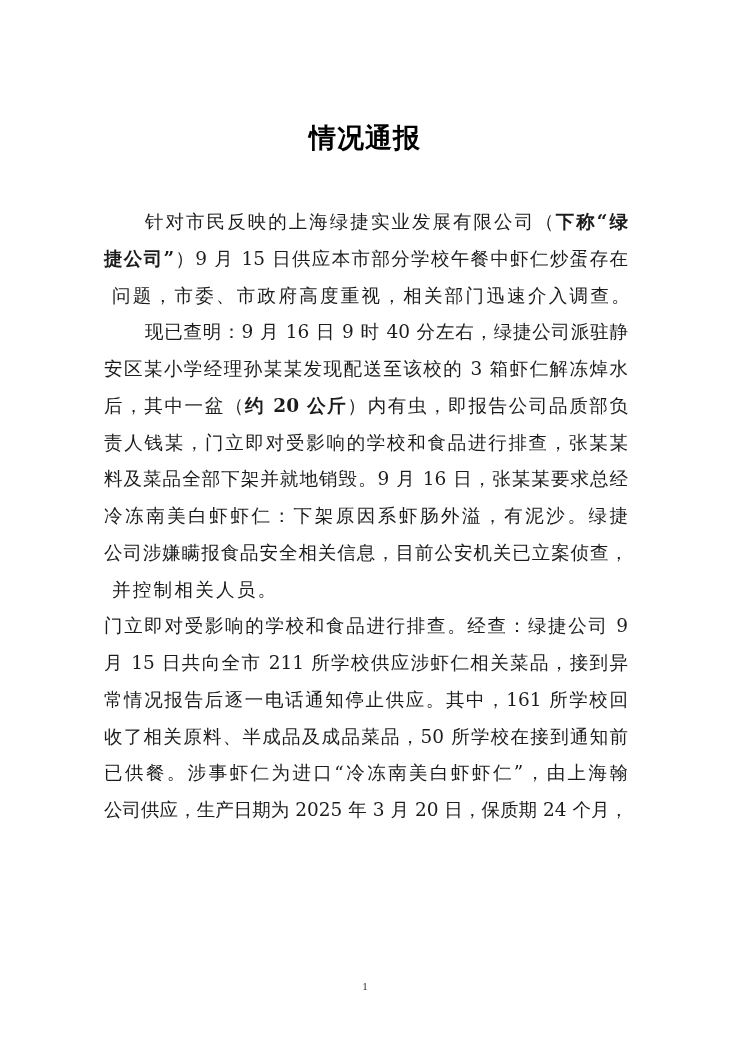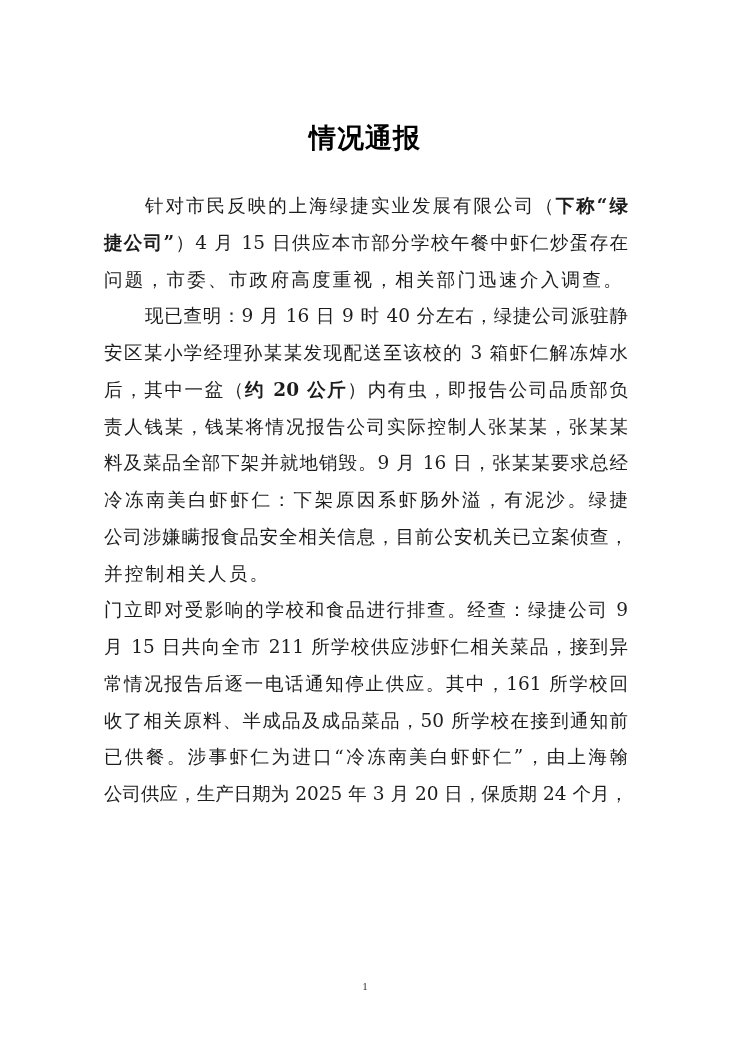--- a/index.html
+++ b/index.html
@@ -29,37 +29,38 @@
       text-align: center;
       font-family: "DejaVu Sans", "Liberation Sans", sans-serif;
       font-weight: bold;
       font-size: 27px;
       letter-spacing: 1px;
       color: #000;
       line-height: 40px;
     }
     .body-text {
       position: absolute;
-      top: 188px;
+      top: 204px;
       left: 104px;
       width: 524px;
     }
     .line {
       display: block;
       height: 36.75px;
       line-height: 36.75px;
       font-size: 18.5px;
       white-space: nowrap;
       text-align: justify;
       text-align-last: justify;
       color: #1c1c1c;
     }
     .line.last {
       text-align-last: left;
       letter-spacing: 2.3px;
+      margin-left: 8px;
     }
     .line.indent {
       padding-left: 41px;
     }
     .bold {
       font-weight: bold;
     }
     .page-number {
       position: absolute;
       top: 980px;
@@ -73,28 +74,28 @@
   </style>
 </head>
 <body>
 
 <div class="page">
   <div class="title">情况通报</div>
 
   <div class="body-text" id="body-text">
       <div>
         <span class="line indent"><span>针对市民反映的上海绿捷实业发展有限公司（</span><span class="bold">下称“绿</span></span>
-        <span class="line"><span class="bold">捷公司”</span><span>）4 月 15 日供应本市部分学校午餐中虾仁炒蛋存在</span></span>
+        <span class="line"><span class="bold">捷公司”</span><span>）9 月 15 日供应本市部分学校午餐中虾仁炒蛋存在</span></span>
         <span class="line last"><span>问题，市委、市政府高度重视，相关部门迅速介入调查。</span></span>
       </div>
       <div>
         <span class="line indent"><span>现已查明：9 月 16 日 9 时 40 分左右，绿捷公司派驻静</span></span>
         <span class="line"><span>安区某小学经理孙某某发现配送至该校的 3 箱虾仁解冻焯水</span></span>
         <span class="line"><span>后，其中一盆（</span><span class="bold">约 20 公斤</span><span>）内有虫，即报告公司品质部负</span></span>
-        <span class="line"><span>责人钱某，钱某将情况报告公司实际控制人张某某，张某某</span></span>
+        <span class="line"><span>责人钱某，门立即对受影响的学校和食品进行排查，张某某</span></span>
         <span class="line"><span>料及菜品全部下架并就地销毁。9 月 16 日，张某某要求总经</span></span>
         <span class="line"><span>冷冻南美白虾虾仁：下架原因系虾肠外溢，有泥沙。绿捷</span></span>
         <span class="line"><span>公司涉嫌瞒报食品安全相关信息，目前公安机关已立案侦查，</span></span>
         <span class="line last"><span>并控制相关人员。</span></span>
       </div>
       <div>
         <span class="line"><span>门立即对受影响的学校和食品进行排查。经查：绿捷公司 9</span></span>
         <span class="line"><span>月 15 日共向全市 211 所学校供应涉虾仁相关菜品，接到异</span></span>
         <span class="line"><span>常情况报告后逐一电话通知停止供应。其中，161 所学校回</span></span>
         <span class="line"><span>收了相关原料、半成品及成品菜品，50 所学校在接到通知前</span></span>

